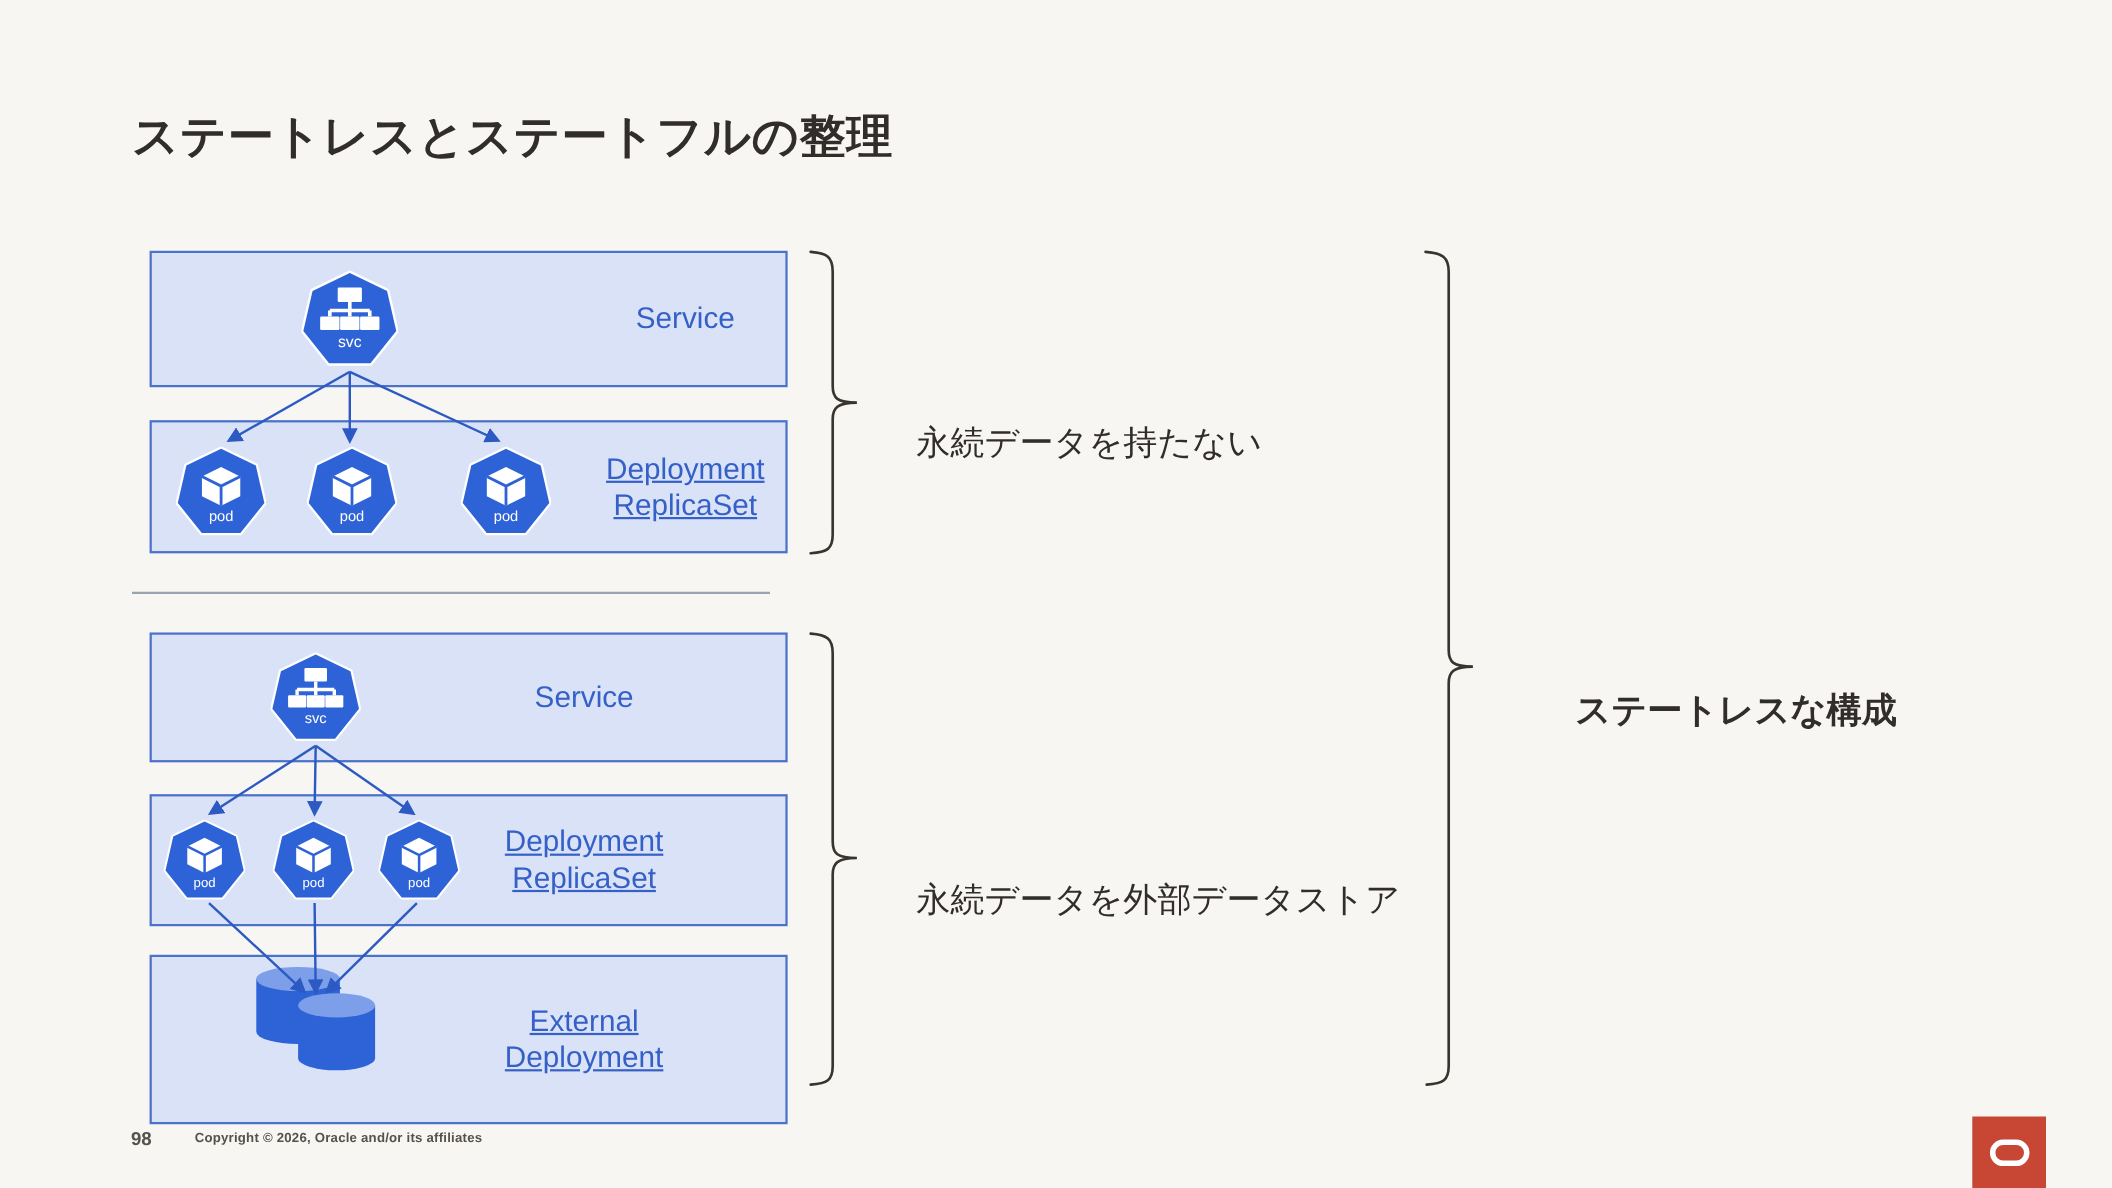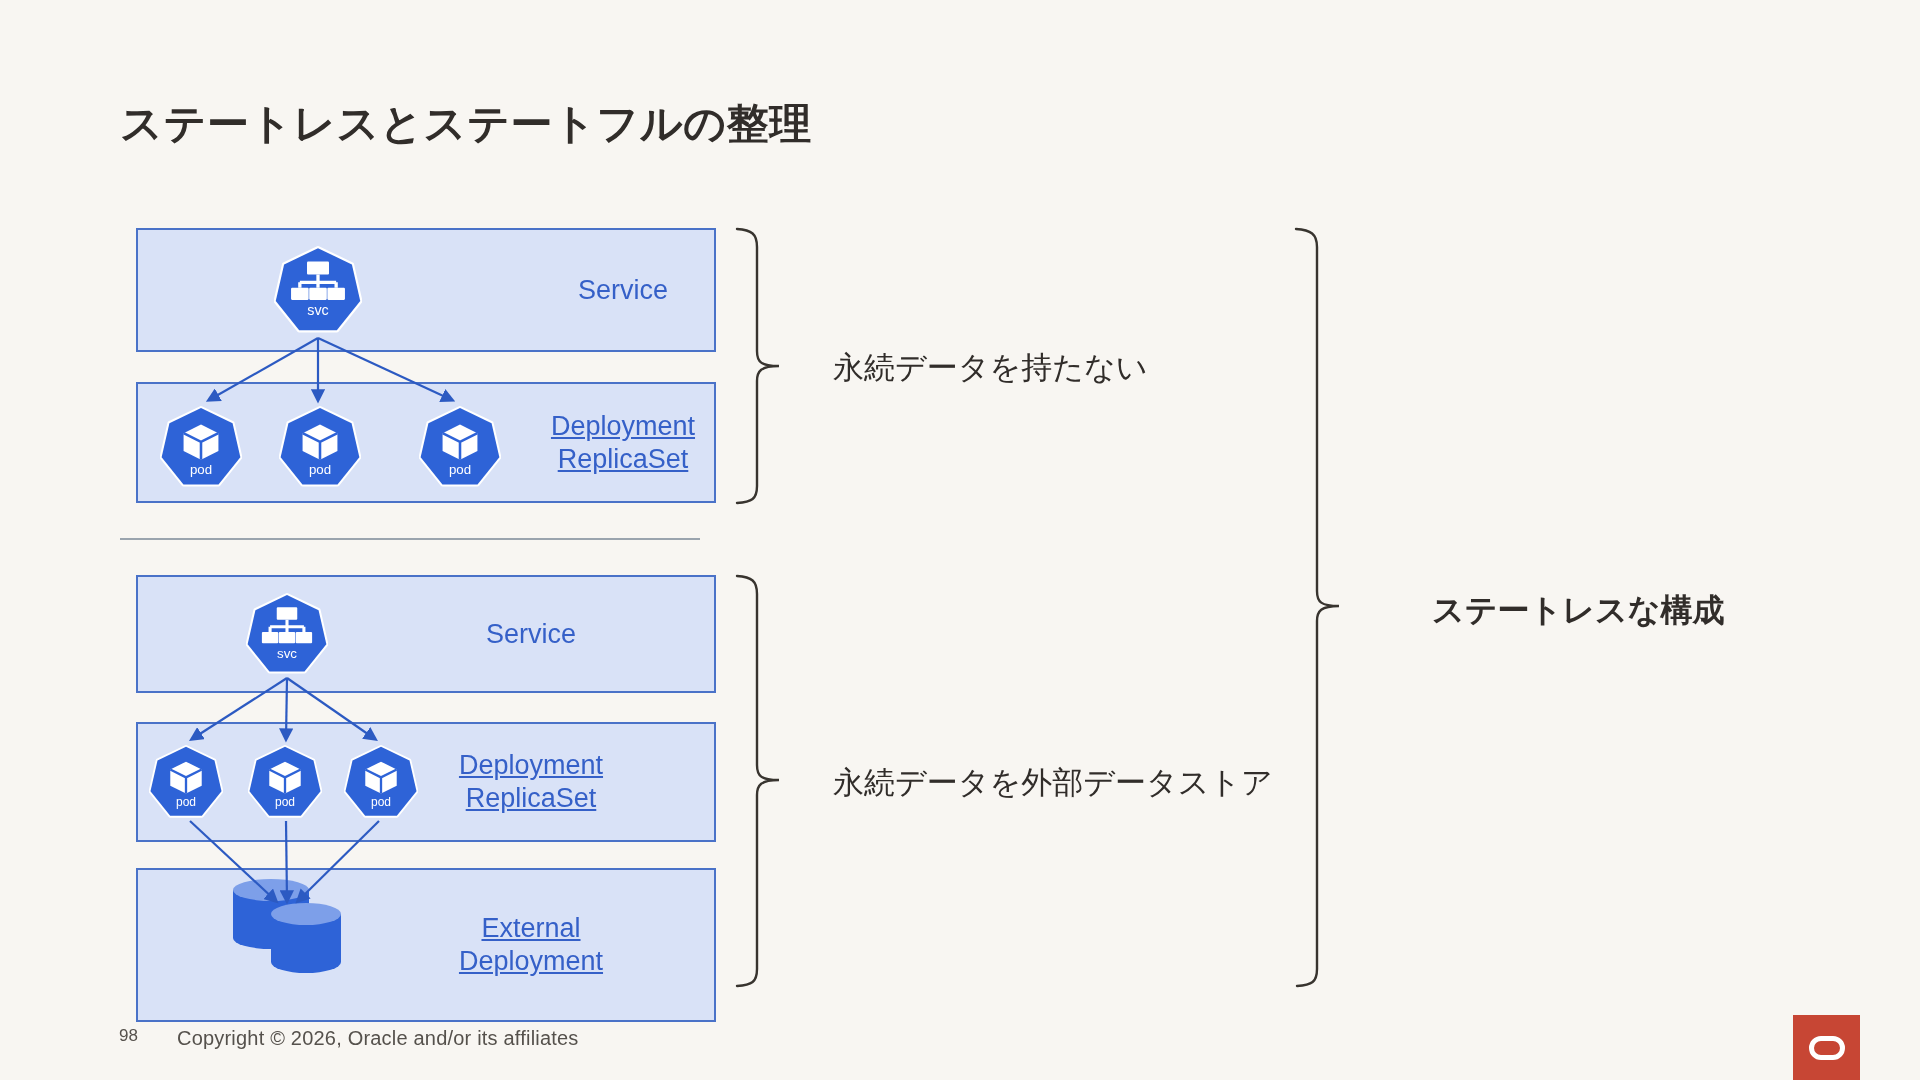--- a/index.html
+++ b/index.html
@@ -49,28 +49,28 @@
   .seam{stroke:var(--icon-blue);stroke-width:2.5;fill:none;}
   .icon-tx{fill:#fff;font-family:"Liberation Sans",sans-serif;font-size:13px;text-anchor:middle;}
   .db-body{fill:var(--icon-blue);}
   .db-top{fill:var(--icon-blue-light);}
   #overlay{position:absolute;left:0;top:0;width:1920px;height:1080px;z-index:4;pointer-events:none;}
   .arrow{stroke:var(--arrow-blue);stroke-width:2.2;}
   .ah-fill{fill:var(--arrow-blue);}
   .bracket{stroke:var(--bracket-dark);stroke-width:2.4;fill:none;stroke-linecap:round;}
   .divider{stroke:var(--divider-gray);stroke-width:2;}
   .annotation{
-    position:absolute;color:var(--text-dark);font-size:31px;white-space:nowrap;z-index:5;
+    position:absolute;color:var(--text-dark);font-size:31px;white-space:nowrap;z-index:5;margin-top:35px;
   }
   #ann1{left:833px;top:347px;}
   #ann2{left:833px;top:762px;}
   #ann3{left:1432px;top:589px;font-size:32px;font-weight:700;}
-  #footer{position:absolute;left:0;top:1022px;width:1880px;height:40px;color:var(--footer-gray);}
+  #footer{position:absolute;left:0;top:1022px;width:1880px;height:40px;color:var(--footer-gray);font-weight:bold;}
   #pagenum{position:absolute;left:119px;top:4px;font-size:17px;}
-  #copyright{position:absolute;left:177px;top:5px;font-size:20px;letter-spacing:0.2px;}
+  #copyright{position:absolute;left:177px;top:5px;font-size:12px;letter-spacing:0.2px;}
   #logo{
     position:absolute;left:1793px;top:1015px;width:67px;height:65px;
     background:var(--oracle-red);display:flex;align-items:center;justify-content:center;z-index:6;
   }
   .logo-o{width:36px;height:24px;border:5px solid #fff;border-radius:13px;box-sizing:border-box;}
 </style>
 </head>
 <body>
 
 <svg width="0" height="0" style="position:absolute" aria-hidden="true">

